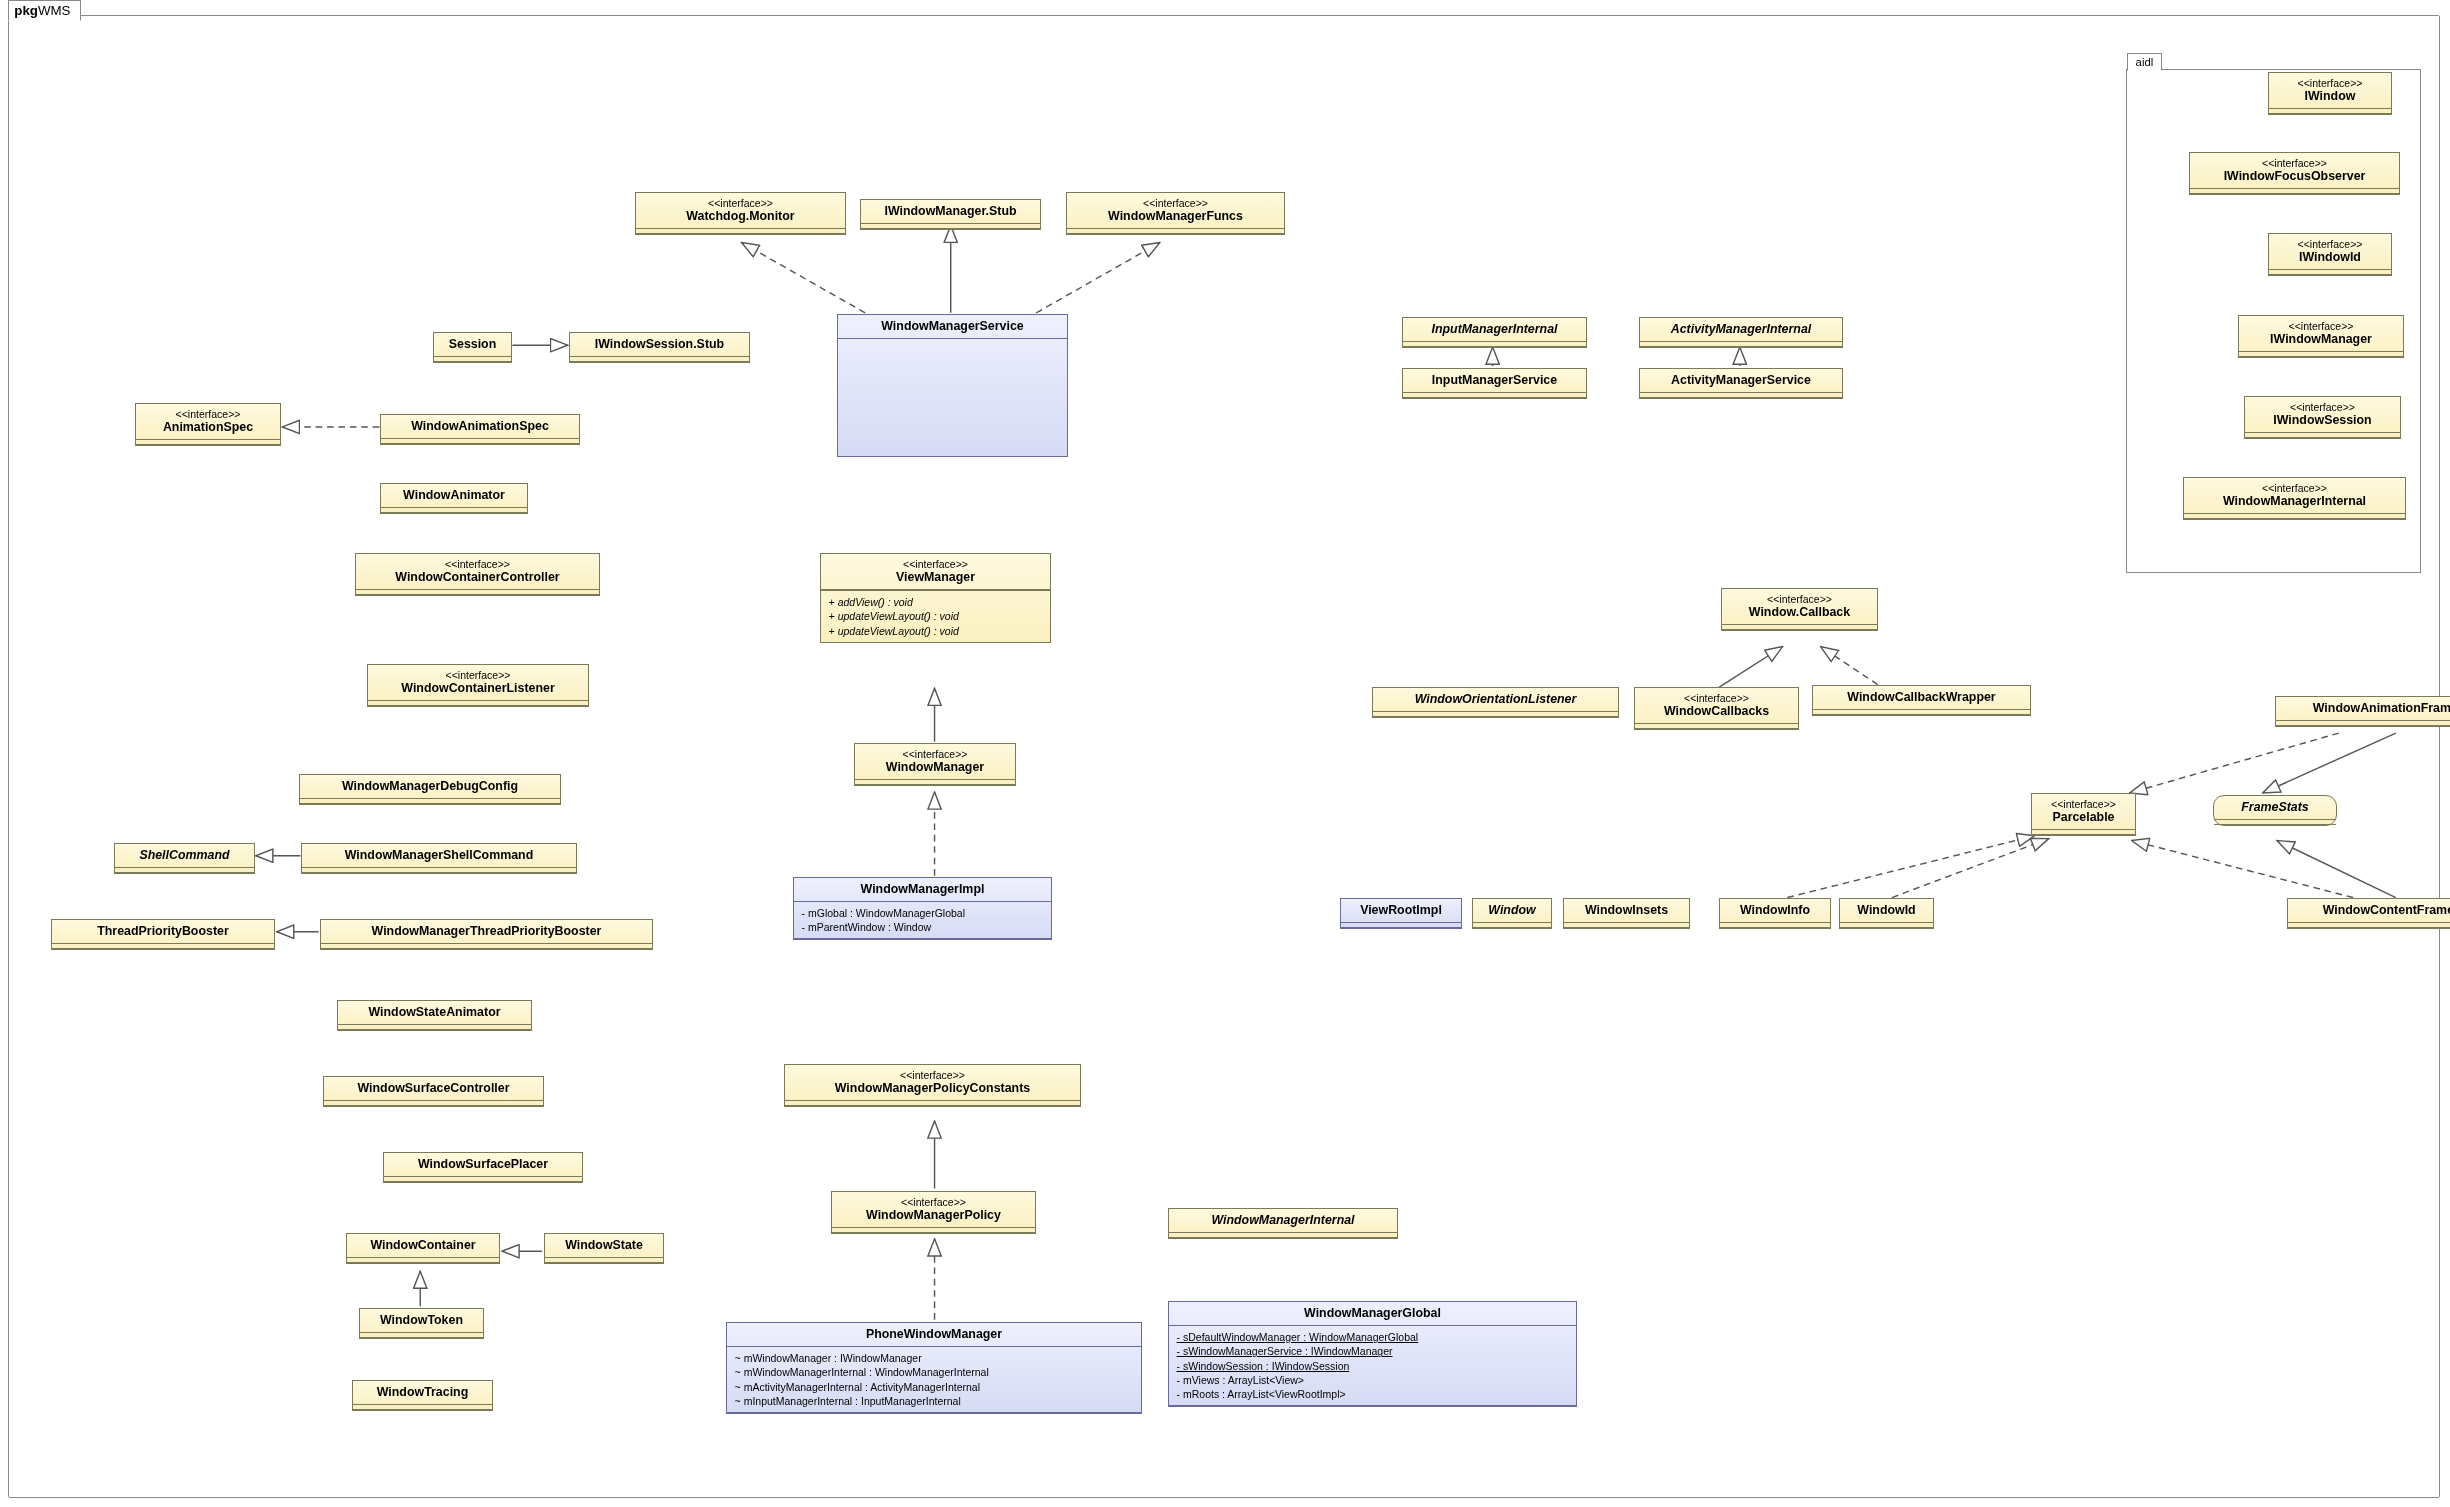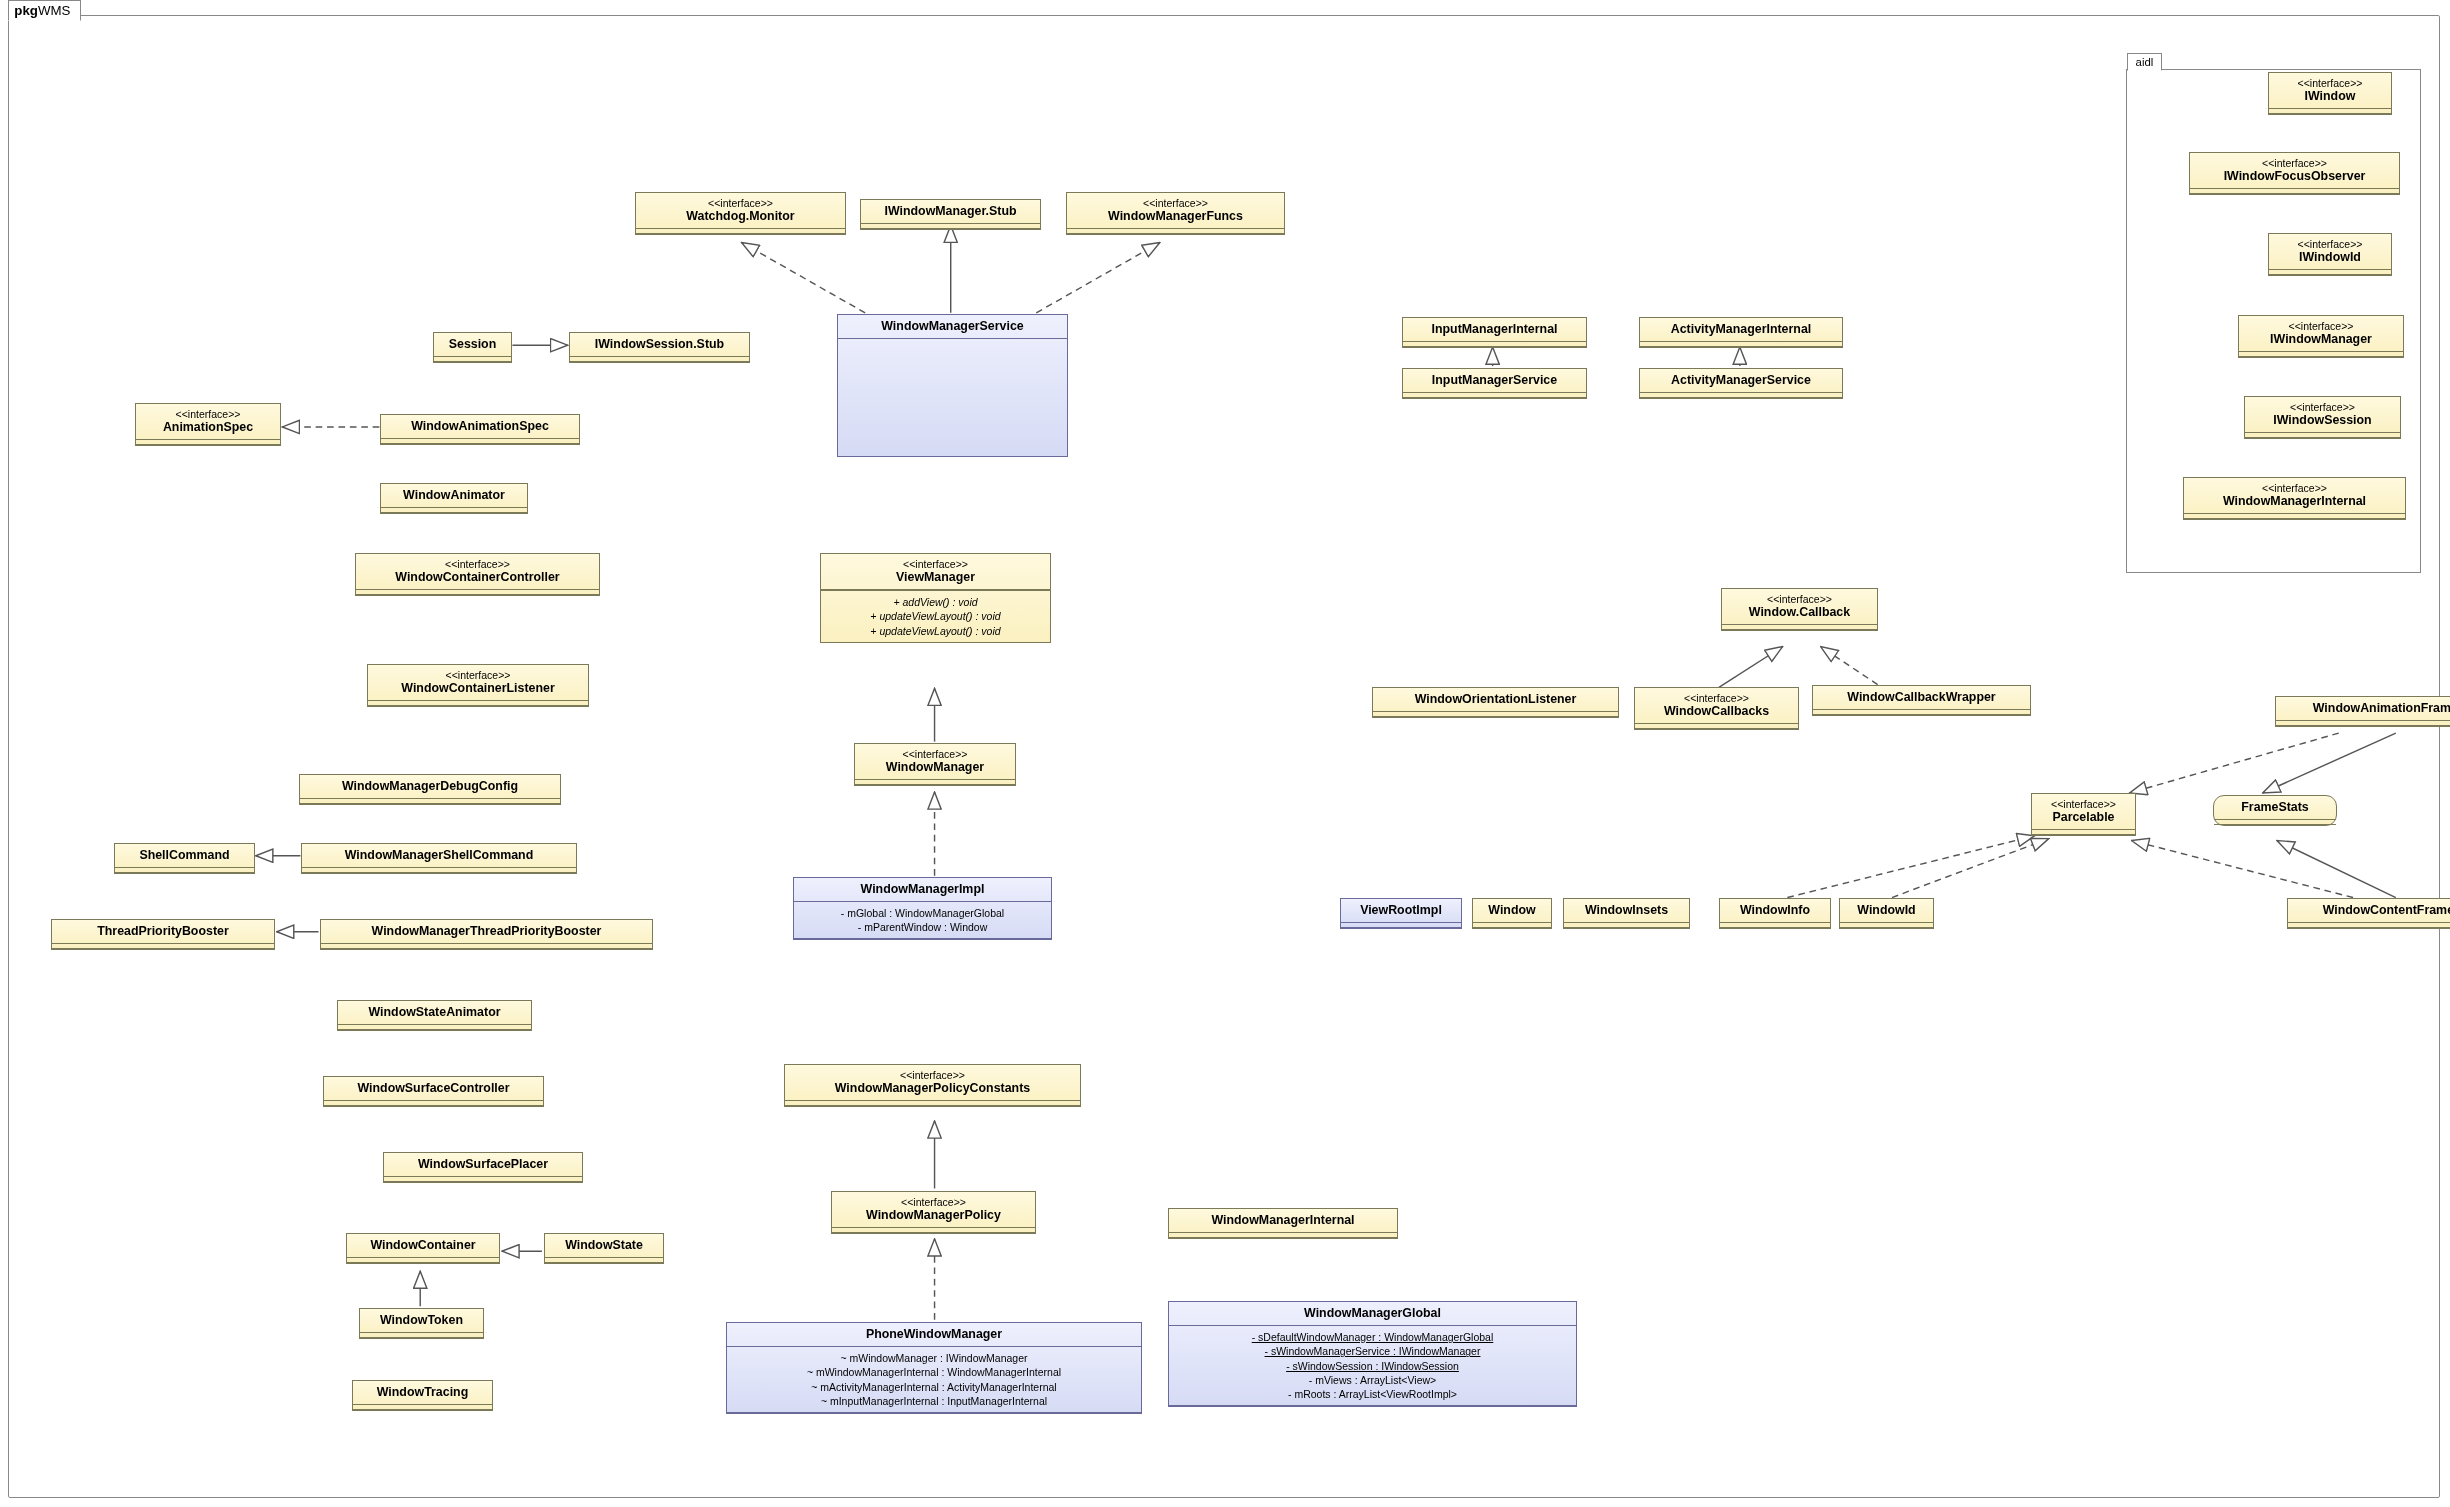--- a/index.html
+++ b/index.html
@@ -8,25 +8,25 @@
   .outer-frame { position: absolute; left: 7.6px; top: 15px; width: 2432px; height: 1483px; border: 1.4px solid #888; border-radius: 1.9px; }
   .pkg-tab { position: absolute; left: 7.6px; top: 0px; padding: 1.9px 9.5px 1.9px 5.7px; border: 1.4px solid #888; border-bottom: 1.9px solid #fff; background: #fff; font-size: 13.3px; z-index: 2; }
   .pkg-tab b { font-weight: bold; }
   svg.edges { position: absolute; left: 0; top: 0; width: 2450px; height: 1508px; pointer-events: none; }
 
   .uml { position: absolute; background: linear-gradient(180deg, #fff9de 0%, #faf0c0 100%); border: 1.4px solid #7a7a58; box-shadow: 0 0 0 rgba(0,0,0,0); }
   .uml.purple { background: linear-gradient(180deg, #eef0fd 0%, #d6dbf5 100%); border-color: #6a6a9a; }
   .uml .head { text-align: center; padding: 3.8px 7.6px 5.7px 7.6px; }
   .uml .stripe { border-top: 1.4px solid #7a7a58; }
   .uml.purple .stripe { border-top-color: #6a6a9a; }
-  .uml .compartment { border-top: 1.4px solid #7a7a58; padding: 3.8px 7.6px; text-align: center; font-size: 10.5px; line-height: 1.35; }
+  .uml .compartment { border-top: 1.4px solid #7a7a58; padding: 3.8px 7.6px; text-align: left; font-size: 10.5px; line-height: 1.35; }
   .uml.purple .compartment { border-top-color: #6a6a9a; }
   .uml .stereo { font-size: 10.5px; }
   .uml .name { font-weight: bold; font-size: 12.4px; }
-  .uml .name.italic { }
+  .uml .name.italic { font-style: italic; }
   .uml .ops .row { font-style: italic; }
   .underline { text-decoration: underline; }
 
   .pkg-box { position: absolute; border: 1.4px solid #888; }
   .pkg-box .pkg-label { position: absolute; top: -17px; left: 0; padding: 1.9px 7.6px; border: 1.4px solid #888; border-bottom: 1.9px solid #fff; background: #fff; font-size: 11.4px; }
 
 </style>
 </head>
 <body>
 

